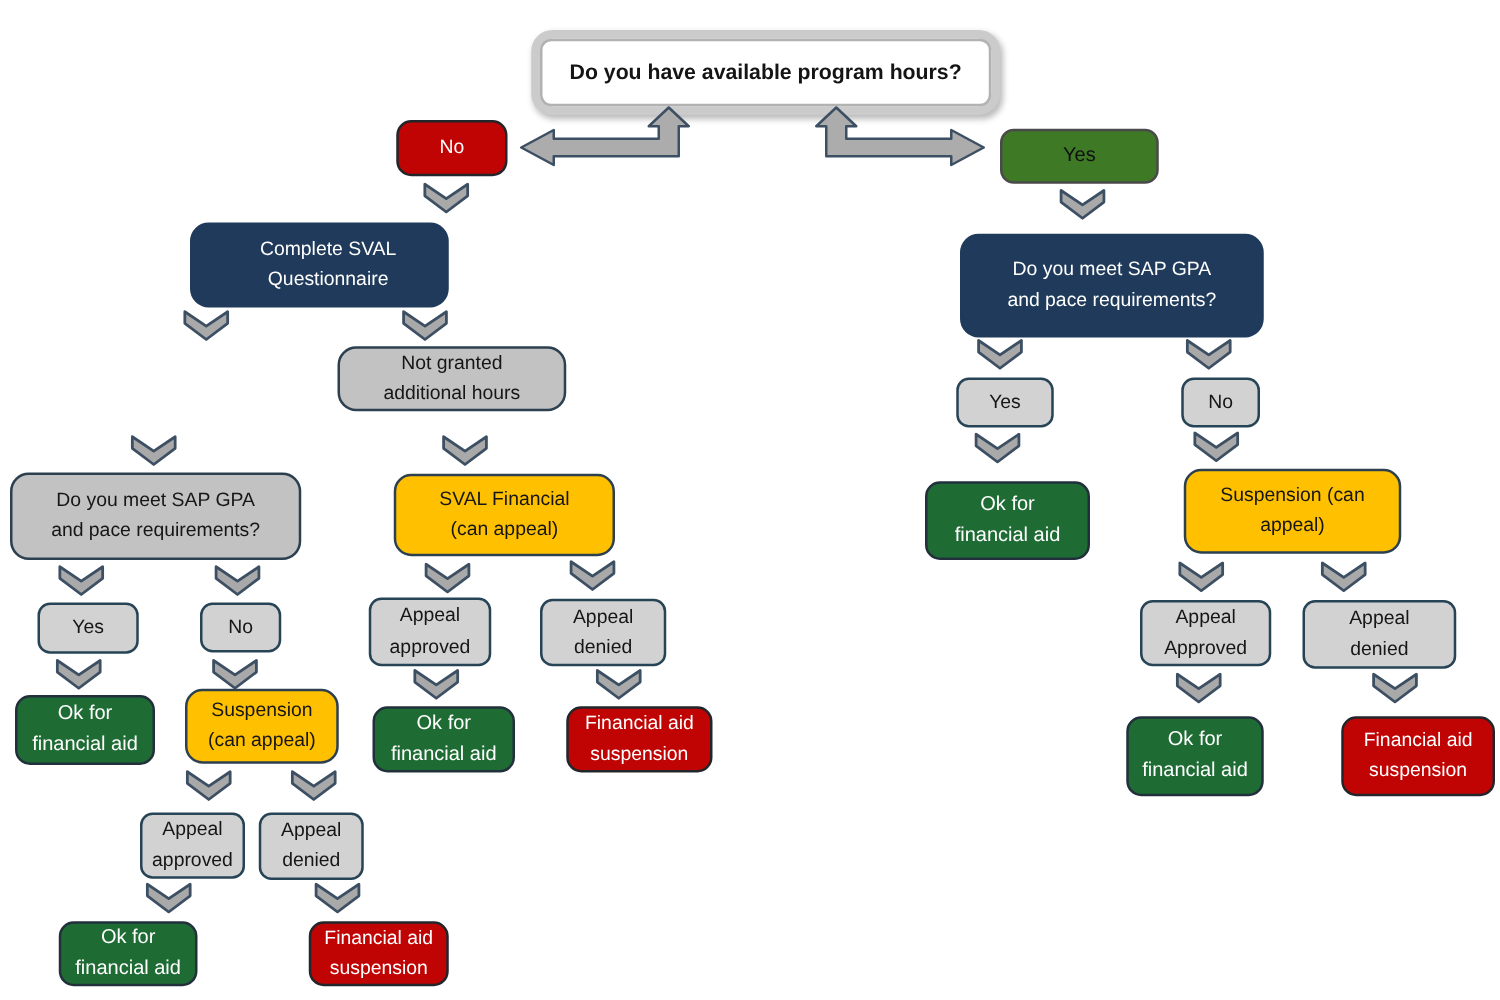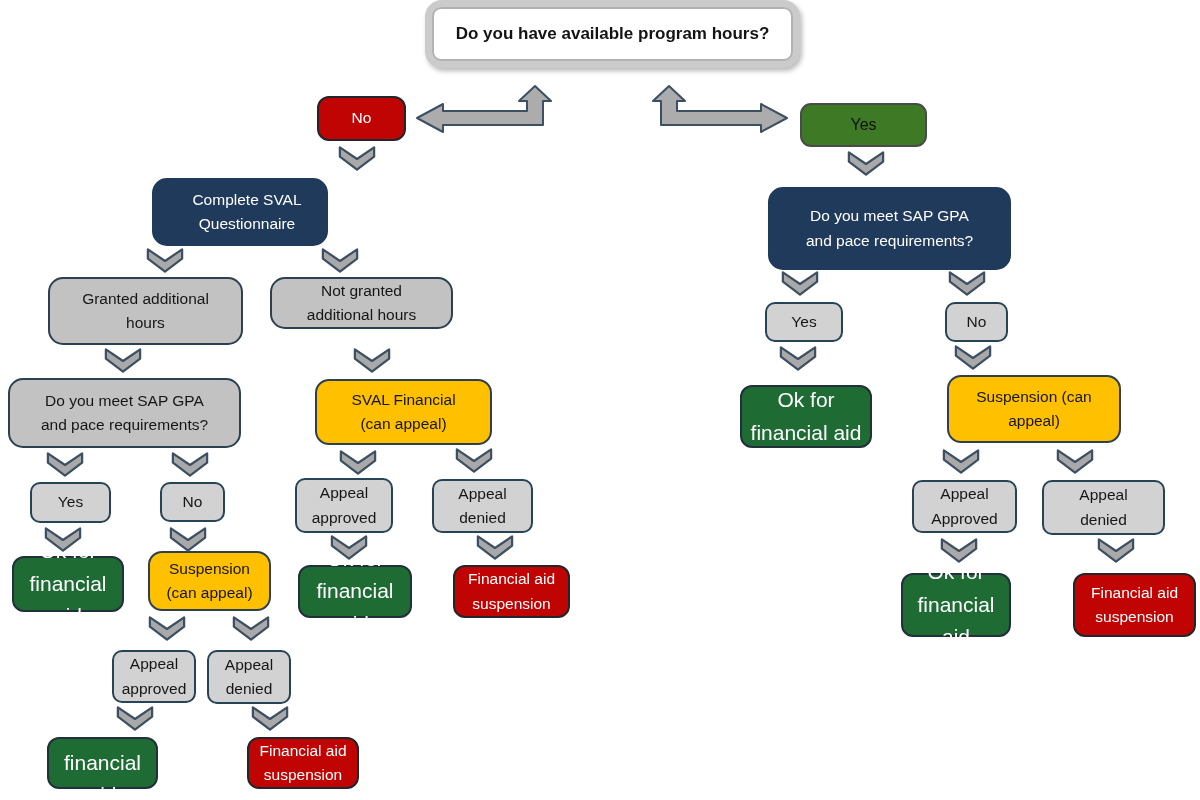--- a/index.html
+++ b/index.html
@@ -16,36 +16,36 @@
   .q-outer{
     background:#ffffff;border:7px solid #cbcbcb;border-radius:17px;
     box-shadow:2px 3px 5px rgba(0,0,0,.28);
   }
   .q-inner{
     position:absolute;inset:0;border:2px solid #b2b2b2;border-radius:9px;
     display:flex;align-items:center;justify-content:center;
     font-weight:bold;font-size:17px;color:#141414;
   }
   .red{background:#c00404;color:#ffffff;border:2.5px solid #22262b;border-radius:12px;font-size:15.5px;}
-  .green-dark{background:#1e6c34;color:#ffffff;border:2.5px solid #22303c;border-radius:12px;font-size:21px;}
+  .green-dark{background:#1e6c34;color:#ffffff;border:2.5px solid #22303c;border-radius:12px;font-size:16px;}
   .green-mid{background:#3e7a26;color:#101010;border:2px solid #4a4a4a;border-radius:11px;font-size:16px;}
   .navy{background:#1f3a5a;color:#ffffff;border:2px solid #1f3a5a;border-radius:15px;font-size:15.5px;}
   .gray-lg{background:#c2c2c2;color:#161616;border:2.5px solid #2c4050;border-radius:15px;font-size:15.5px;}
   .gray-sm{background:#d2d2d2;color:#161616;border:2px solid #274456;border-radius:10px;font-size:15.5px;}
   .yellow{background:#ffc000;color:#161616;border:2px solid #2c4050;border-radius:14px;font-size:15.5px;}
   .chev{position:absolute;width:38px;height:25px;}
   .elbow{position:absolute;width:148px;height:52px;}
   .elbow.flip svg{transform:scaleX(-1);}
 </style>
 </head>
 <body>
 
 <div id="canvas">
 
-  <div class="node q-outer" style="left:425px;top:0;width:375px;height:68px;">
+  <div class="node q-outer" style="left:425px;top:24px;width:375px;height:68px;">
     <div class="q-inner">
       <span>Do you have available program hours?</span>
     </div>
   </div>
 
   <div class="elbow" style="left:416px;top:84px;">
     <svg width="148" height="52" viewBox="0 0 148 52">
       <polygon points="1,34 27,20 27,27 111,27 111,17 103,17 119,2 135,17 127,17 127,41 27,41 27,48" fill="#acacac" stroke="#3d4f63" stroke-width="2" stroke-linejoin="round"></polygon>
     </svg>
   </div>
@@ -55,27 +55,23 @@
     </svg>
   </div>
 
   <div class="node red" style="left:317px;top:96px;width:89px;height:45px;">
       <span>No</span>
     </div>
   <div class="node green-mid" style="left:800px;top:103px;width:127px;height:44px;">
       <span>Yes</span>
     </div>
 
-  <div class="node navy" style="left:152px;top:178px;width:176px;height:68px;padding-left:14px;">
+  <div class="node navy" style="left:152px;top:178px;width:207px;height:68px;padding-left:14px;">
       <span>Complete SVAL
 Questionnaire</span>
-    </div>
-  <div class="node gray-lg" style="left:48px;top:277px;width:195px;height:68px;">
-      <span>Granted additional
-hours</span>
     </div>
   <div class="node gray-lg" style="left:270px;top:277px;width:183px;height:52px;">
       <span>Not granted
 additional hours</span>
     </div>
   <div class="node gray-lg" style="left:8px;top:378px;width:233px;height:70px;">
       <span>Do you meet SAP GPA
 and pace requirements?</span>
     </div>
   <div class="node gray-sm" style="left:30px;top:482px;width:81px;height:41px;">

